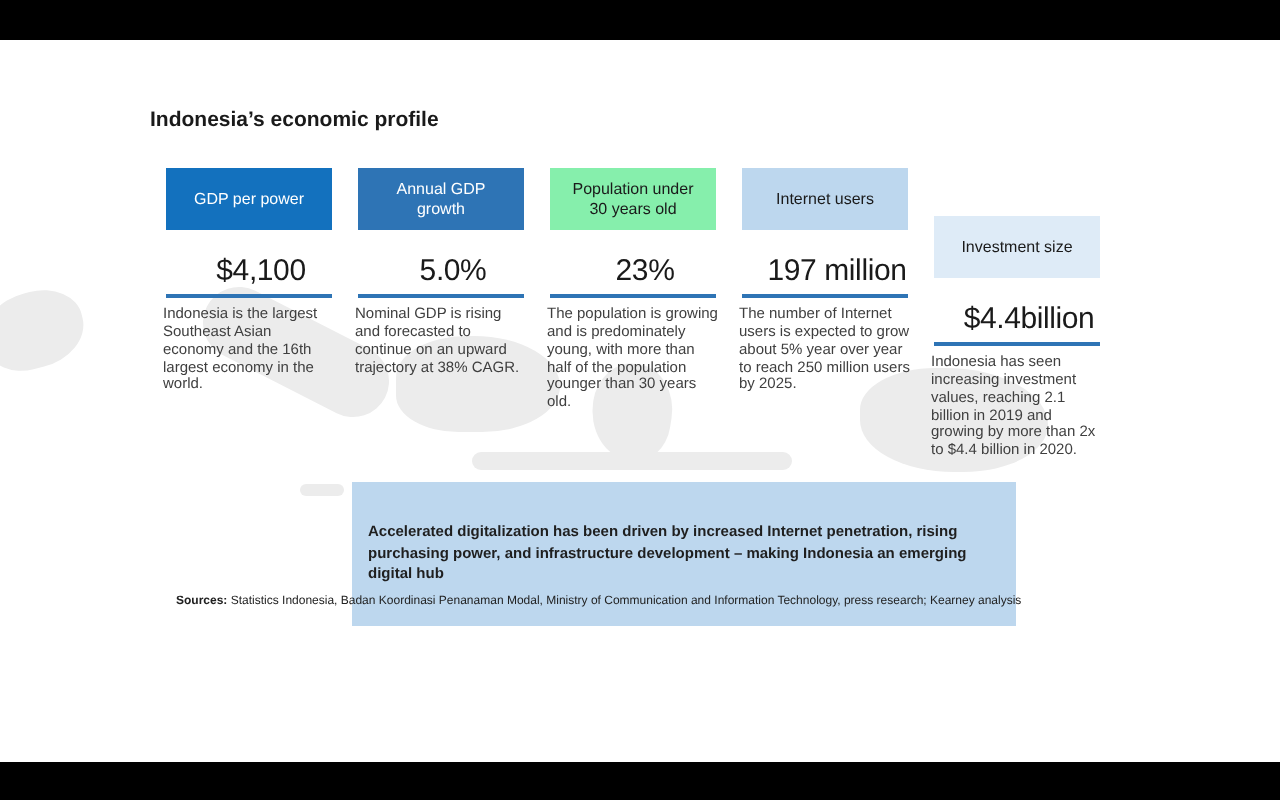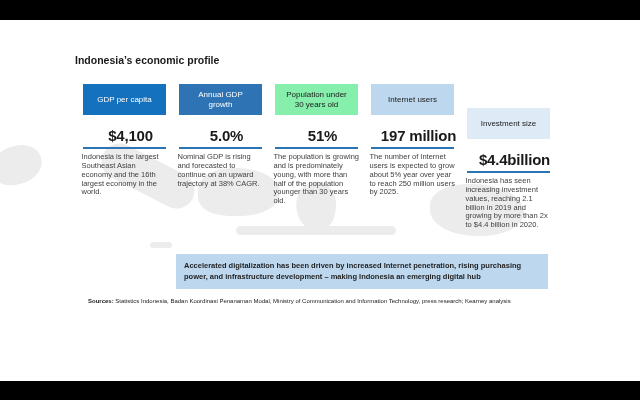--- a/index.html
+++ b/index.html
@@ -19,25 +19,25 @@
   .blob.b5{left:236px;top:206px;width:160px;height:9px;border-radius:6px;}
   .blob.b6{left:430px;top:164px;width:94px;height:52px;border-radius:40% 55% 45% 50%;}
   .blob.b7{left:150px;top:222px;width:22px;height:6px;border-radius:4px;}
 
   .title{position:absolute;left:75px;top:34px;font-size:10.5px;font-weight:700;color:#1a1a1a;z-index:2;}
 
   .cols{position:absolute;left:83px;top:64px;width:467px;display:flex;gap:13px;z-index:2;}
   .col{width:83px;flex:0 0 83px;display:flex;flex-direction:column;align-items:center;}
   .col-header{width:100%;box-sizing:border-box;height:31px;display:flex;align-items:center;justify-content:center;
               text-align:center;font-size:8px;line-height:1.25;padding:0 9px;}
-  .col-value{margin-top:12px;font-size:15px;font-weight:700;color:#1a1a1a;white-space:nowrap;letter-spacing:-0.2px;margin-left:12px;}
+  .col-value{margin-top:12px;font-size:15px;font-weight:400;color:#1a1a1a;white-space:nowrap;letter-spacing:-0.2px;margin-left:12px;}
   .col-underline{margin-top:3px;width:100%;height:2px;}
   .col-desc{margin-top:4px;font-size:7.5px;line-height:1.18;color:#3f3f3f;width:86px;}
 
-  .banner{position:absolute;left:176px;top:234px;width:372px;box-sizing:border-box;padding:7px 8px;
+  .banner{position:absolute;left:176px;top:221px;width:332px;box-sizing:border-box;padding:20px 8px;
           font-size:7.5px;font-weight:700;line-height:1.42;color:#1f1f1f;z-index:2;}
 
   .sources{position:absolute;left:88px;top:278px;font-size:6px;color:#222;white-space:nowrap;z-index:2;}
   .sources b{font-weight:700;}
 </style>
 </head>
 <body>
 
 <div class="screen">
   <div class="letterbox top"></div>
@@ -48,36 +48,36 @@
     <div class="blob b3"></div>
     <div class="blob b4"></div>
     <div class="blob b5"></div>
     <div class="blob b6"></div>
     <div class="blob b7"></div>
 
     <div class="title">Indonesia’s economic profile</div>
 
     <div class="cols">
       <div class="col">
-        <div class="col-header" style="background: rgb(19, 113, 190); color: rgb(255, 255, 255);">GDP per capita</div>
+        <div class="col-header" style="background: rgb(19, 113, 190); color: rgb(255, 255, 255);">GDP per power</div>
         <div class="col-value">$4,100</div>
         <div class="col-underline" style="background: rgb(46, 116, 181);"></div>
         <div class="col-desc">Indonesia is the largest Southeast Asian economy and the 16th largest economy in the world.</div>
       </div>
 
       <div class="col">
         <div class="col-header" style="background: rgb(46, 116, 181); color: rgb(255, 255, 255);">Annual GDP growth</div>
         <div class="col-value">5.0%</div>
         <div class="col-underline" style="background: rgb(46, 116, 181);"></div>
         <div class="col-desc">Nominal GDP is rising and forecasted to continue on an upward trajectory at 38% CAGR.</div>
       </div>
 
       <div class="col">
         <div class="col-header" style="background: #86efac; color: rgb(26, 26, 26);">Population under 30 years old</div>
-        <div class="col-value">51%</div>
+        <div class="col-value">23%</div>
         <div class="col-underline" style="background: rgb(46, 116, 181);"></div>
         <div class="col-desc">The population is growing and is predominately young, with more than half of the population younger than 30 years old.</div>
       </div>
 
       <div class="col">
         <div class="col-header" style="background: rgb(189, 215, 238); color: rgb(26, 26, 26);">Internet users</div>
         <div class="col-value">197 million</div>
         <div class="col-underline" style="background: rgb(46, 116, 181);"></div>
         <div class="col-desc">The number of Internet users is expected to grow about 5% year over year to reach 250 million users by 2025.</div>
       </div>

